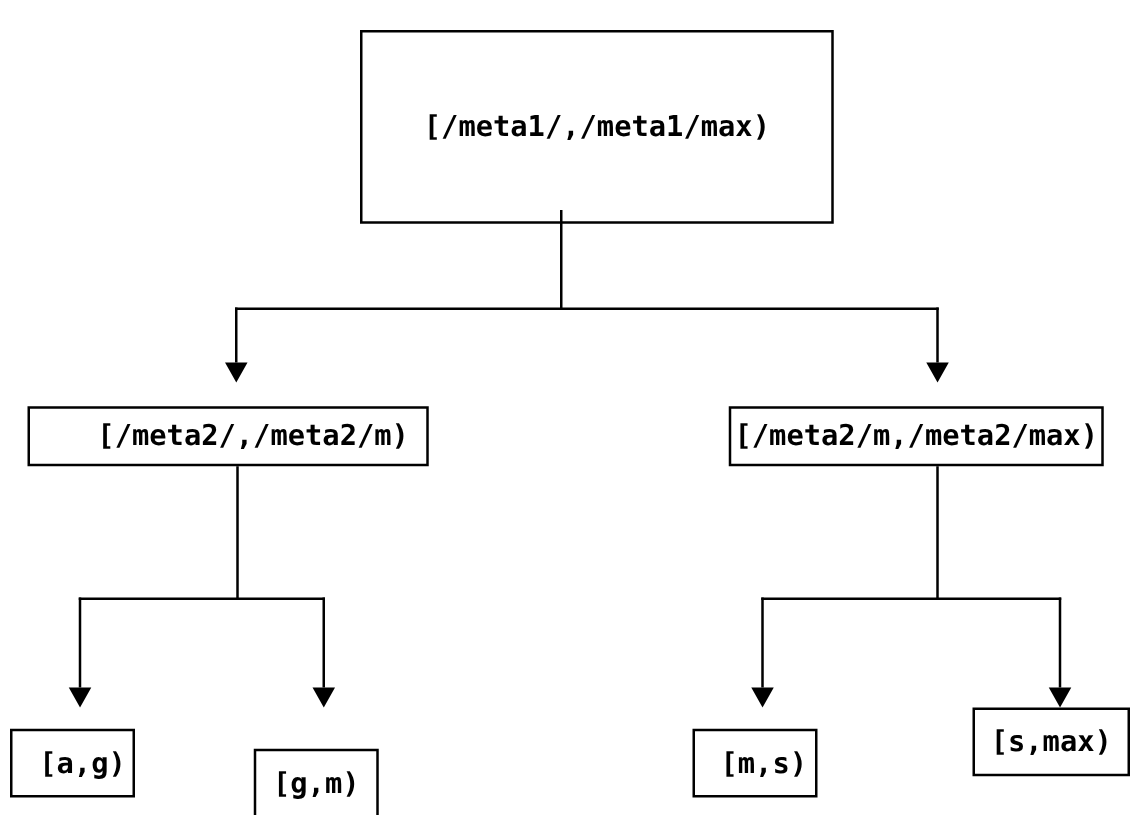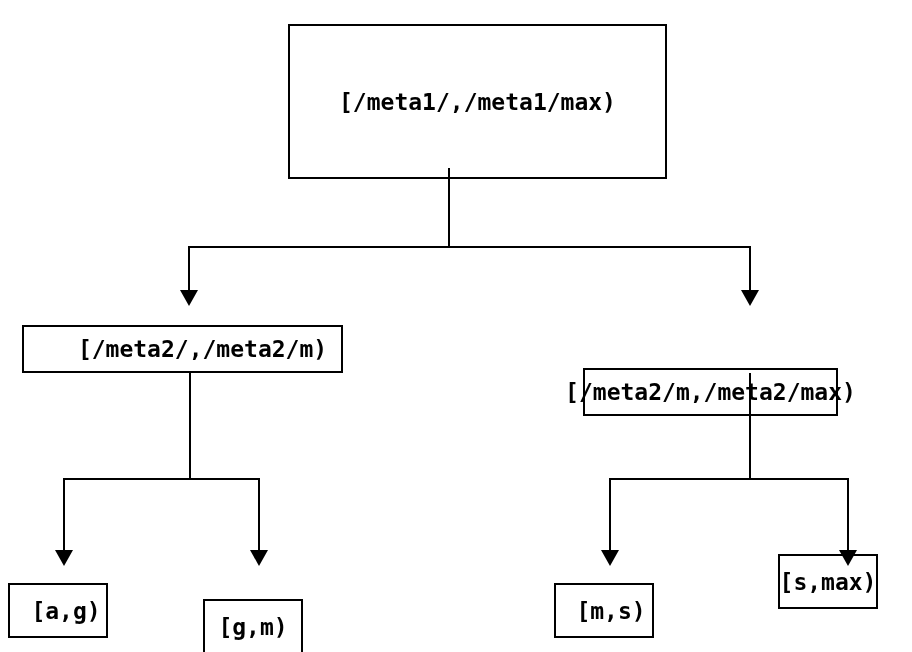--- a/index.html
+++ b/index.html
@@ -37,25 +37,25 @@
     width: 0;
     height: 0;
     border-left: 9px solid transparent;
     border-right: 9px solid transparent;
     border-top: 16px solid #000000;
   }
 
   
   .node-root        { left: 260px; top: 24px;  width: 379px; height: 155px; margin-left: 28px; }
   .node-left-child  { left: 22px;  top: 325px; width: 321px; height: 48px; padding-left: 40px; }
-  .node-right-child { left: 583px; top: 325px; width: 255px; height: 48px; margin-top: 43px; }
+  .node-right-child { left: 583px; top: 325px; width: 300px; height: 48px; }
   .node-leaf-ag     { left: 8px;   top: 583px; width: 100px; height: 55px; padding-left: 16px; }
   .node-leaf-gm     { left: 203px; top: 583px; width: 100px; height: 55px; margin-top: 16px; }
   .node-leaf-ms     { left: 554px; top: 583px; width: 100px; height: 55px; padding-left: 14px; }
-  .node-leaf-smax   { left: 778px; top: 554px; width: 100px; height: 55px; }
+  .node-leaf-smax   { left: 778px; top: 566px; width: 126px; height: 55px; }
 
   
   .edge-root-stem   { left: 448px; top: 168px; width: 2px;   height: 80px; }
   .edge-top-hbar    { left: 188px; top: 246px; width: 563px; height: 2px; }
   .edge-top-dropL   { left: 188px; top: 246px; width: 2px;   height: 44px; }
   .edge-top-dropR   { left: 749px; top: 246px; width: 2px;   height: 44px; }
   .arrow-left-child  { left: 180px; top: 290px; }
   .arrow-right-child { left: 741px; top: 290px; }
 
   

